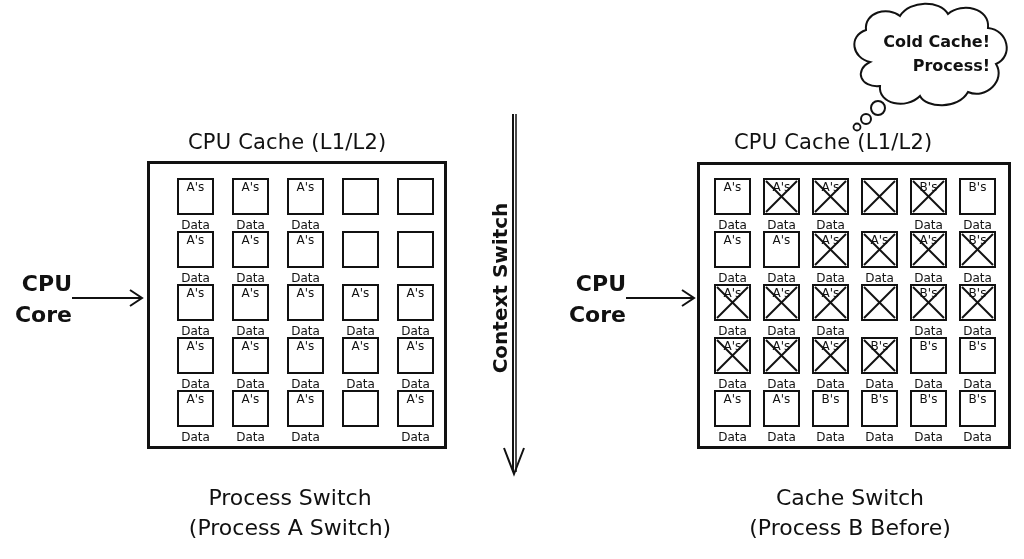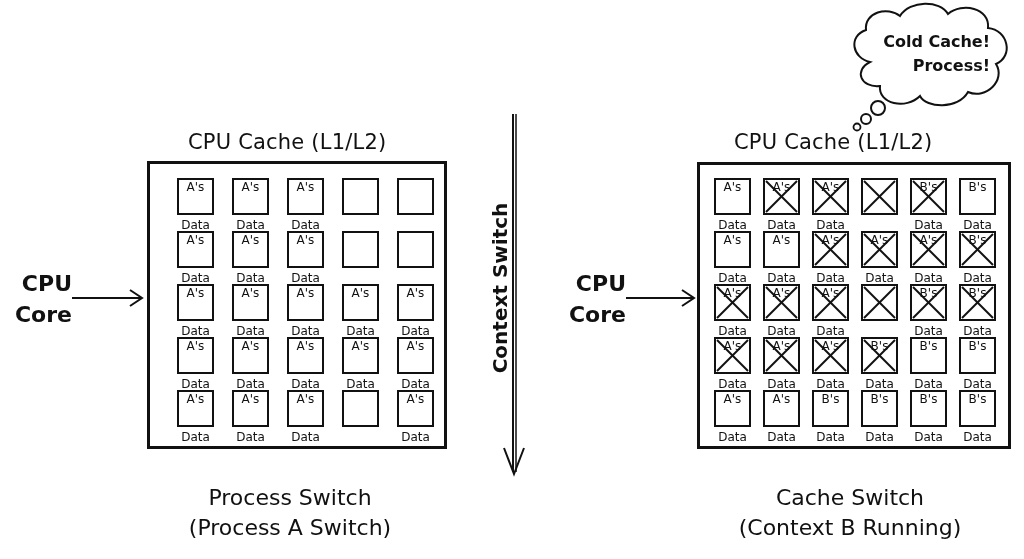--- a/index.html
+++ b/index.html
@@ -352,14 +352,14 @@
   <circle cx="36" cy="119" r="5" fill="#fff" stroke="#111" stroke-width="2"></circle>
   <circle cx="27" cy="127" r="3.5" fill="#fff" stroke="#111" stroke-width="1.8"></circle>
 </svg>
 <div class="abs bubble-text" style="left:850px;top:30px;width:140px;">
   <div>Cold Cache!</div>
   <div>Process!</div>
 </div>
 
 <div class="abs caption" style="left:715px;top:483px;width:270px;">
   <div>Cache Switch</div>
-  <div>(Context B Running)</div>
+  <div>(Process B Before)</div>
 </div>
 
 </body></html>

